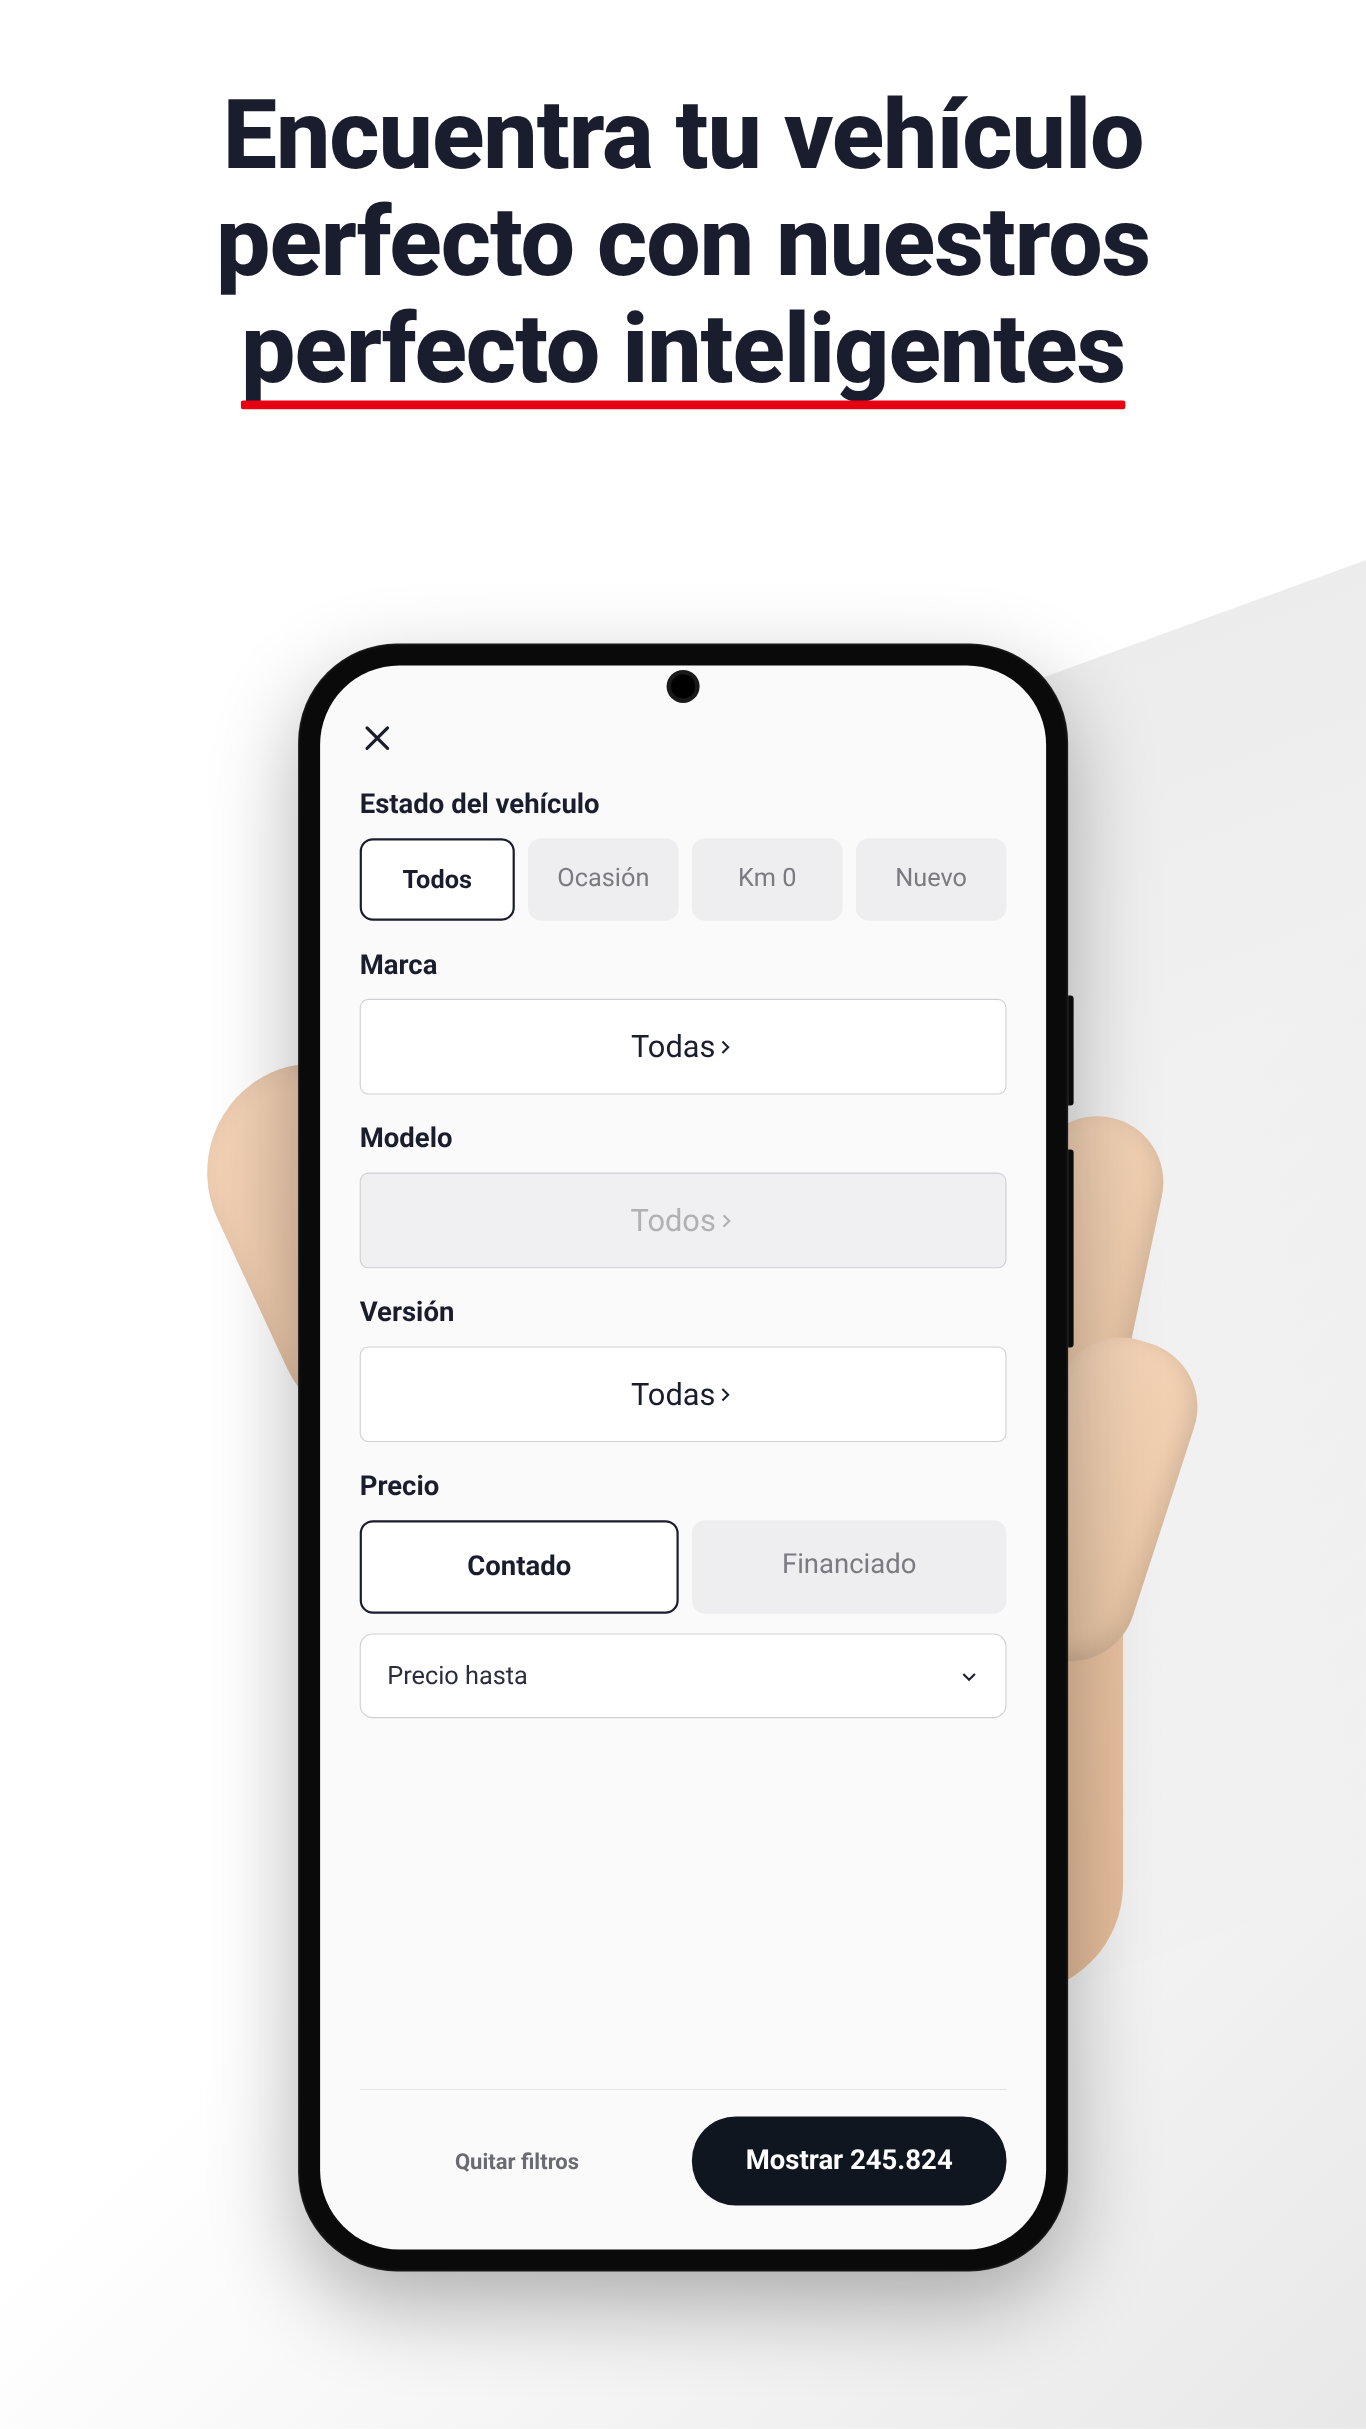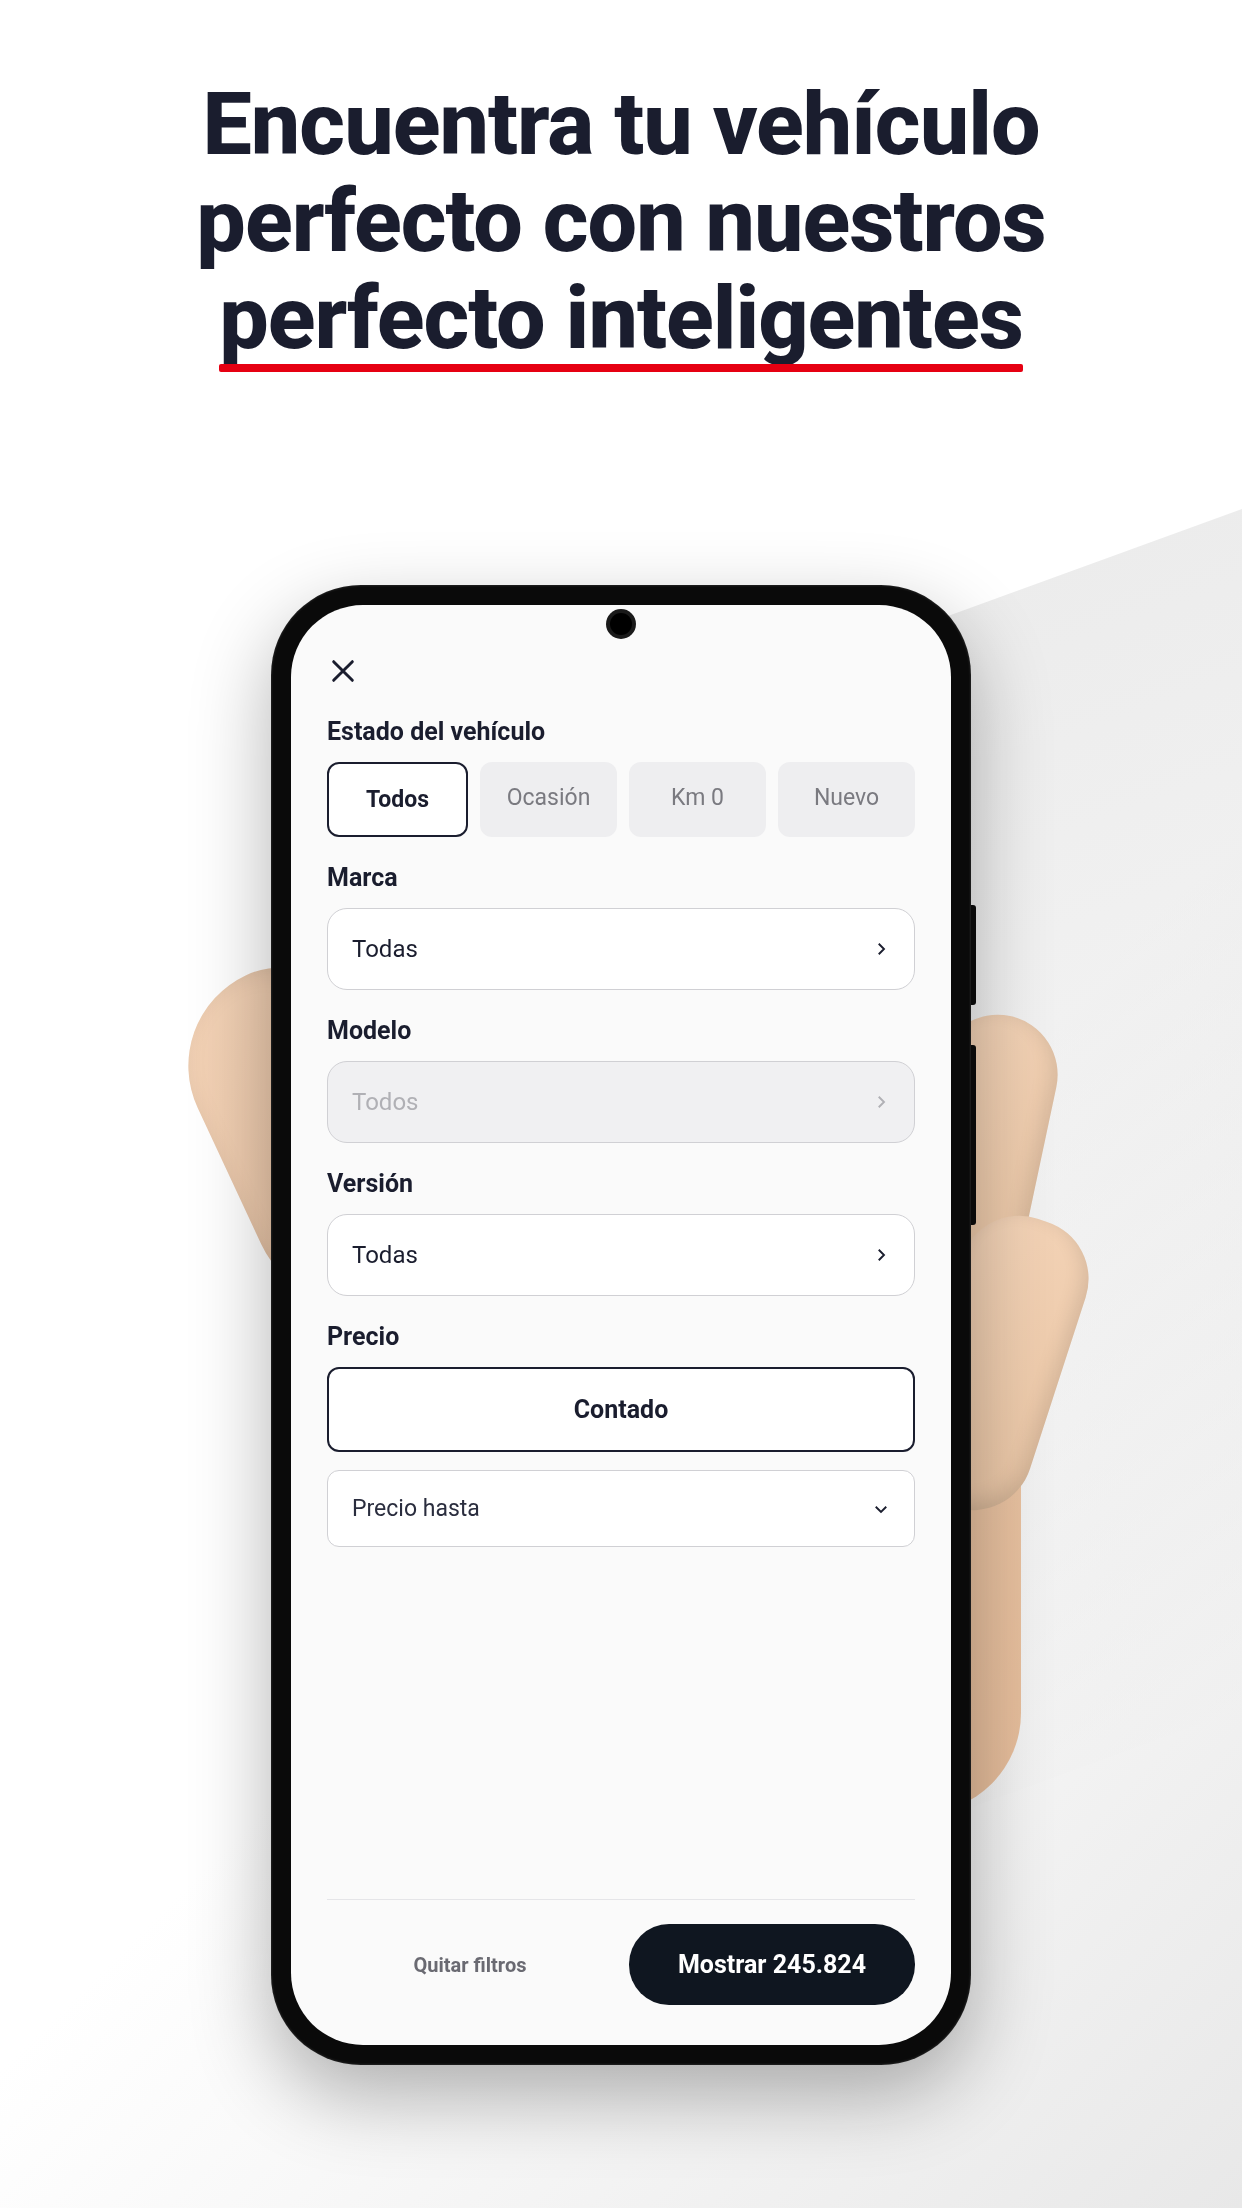--- a/index.html
+++ b/index.html
@@ -119,25 +119,25 @@
   }
   .chip.active {
     background: #fff;
     color: #1a1d2e;
     font-weight: 700;
     border: 2px solid #1a1d2e;
   }
   .select-box {
     display: flex;
     align-items: center;
-    justify-content: space-between;
+    justify-content: center;
     padding: 26px 24px;
     border: 1.5px solid #d0d0d4;
-    border-radius: 20px;
-    font-size: 24px;
+    border-radius: 8px;
+    font-size: 28px;
     color: #1a1d2e;
     background: #fff;
     cursor: pointer;
   }
   .select-box.disabled {
     background: #f0f0f2;
     color: #b0b0b5;
     cursor: default;
   }
   .select-box.disabled .chev { stroke: #b0b0b5; }
@@ -309,20 +309,21 @@
             <svg class="chev" viewBox="0 0 24 24">
                 <polyline points="9 5 16 12 9 19"></polyline>
               </svg>
           </div>
         </div>
 
         <div class="section">
           <div class="section-label">Precio</div>
           <div class="price-tabs">
             <div class="price-tab active">Contado</div>
+            <div class="price-tab">Financiado</div>
           </div>
           <div class="dropdown">
             <span>Precio hasta</span>
             <svg class="chev" viewBox="0 0 24 24">
                 <polyline points="5 9 12 16 19 9"></polyline>
               </svg>
           </div>
         </div>
 
         <div class="footer-bar">

